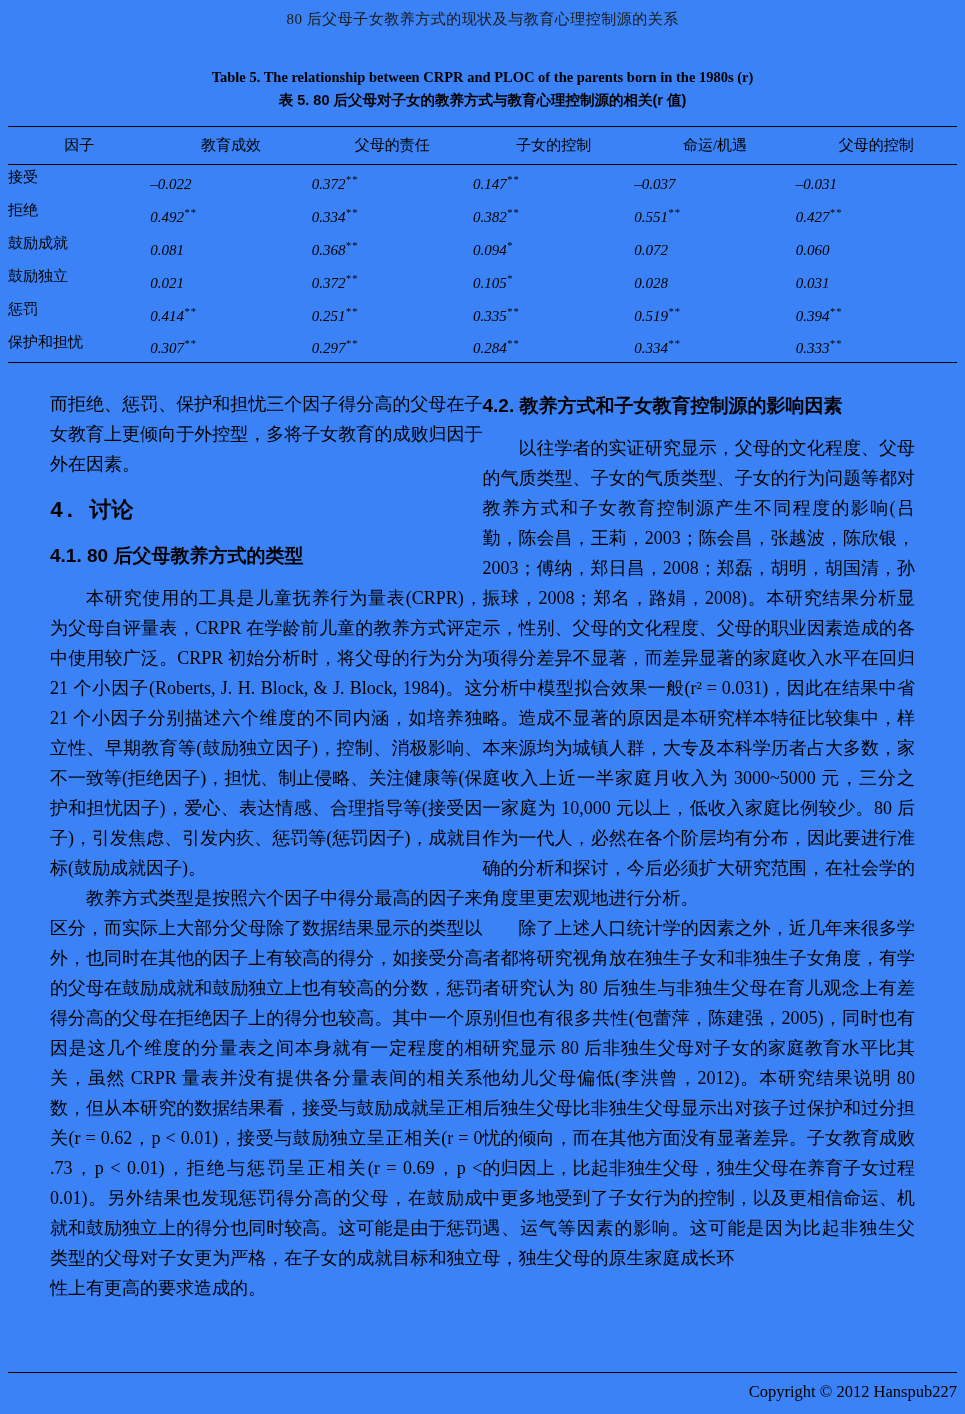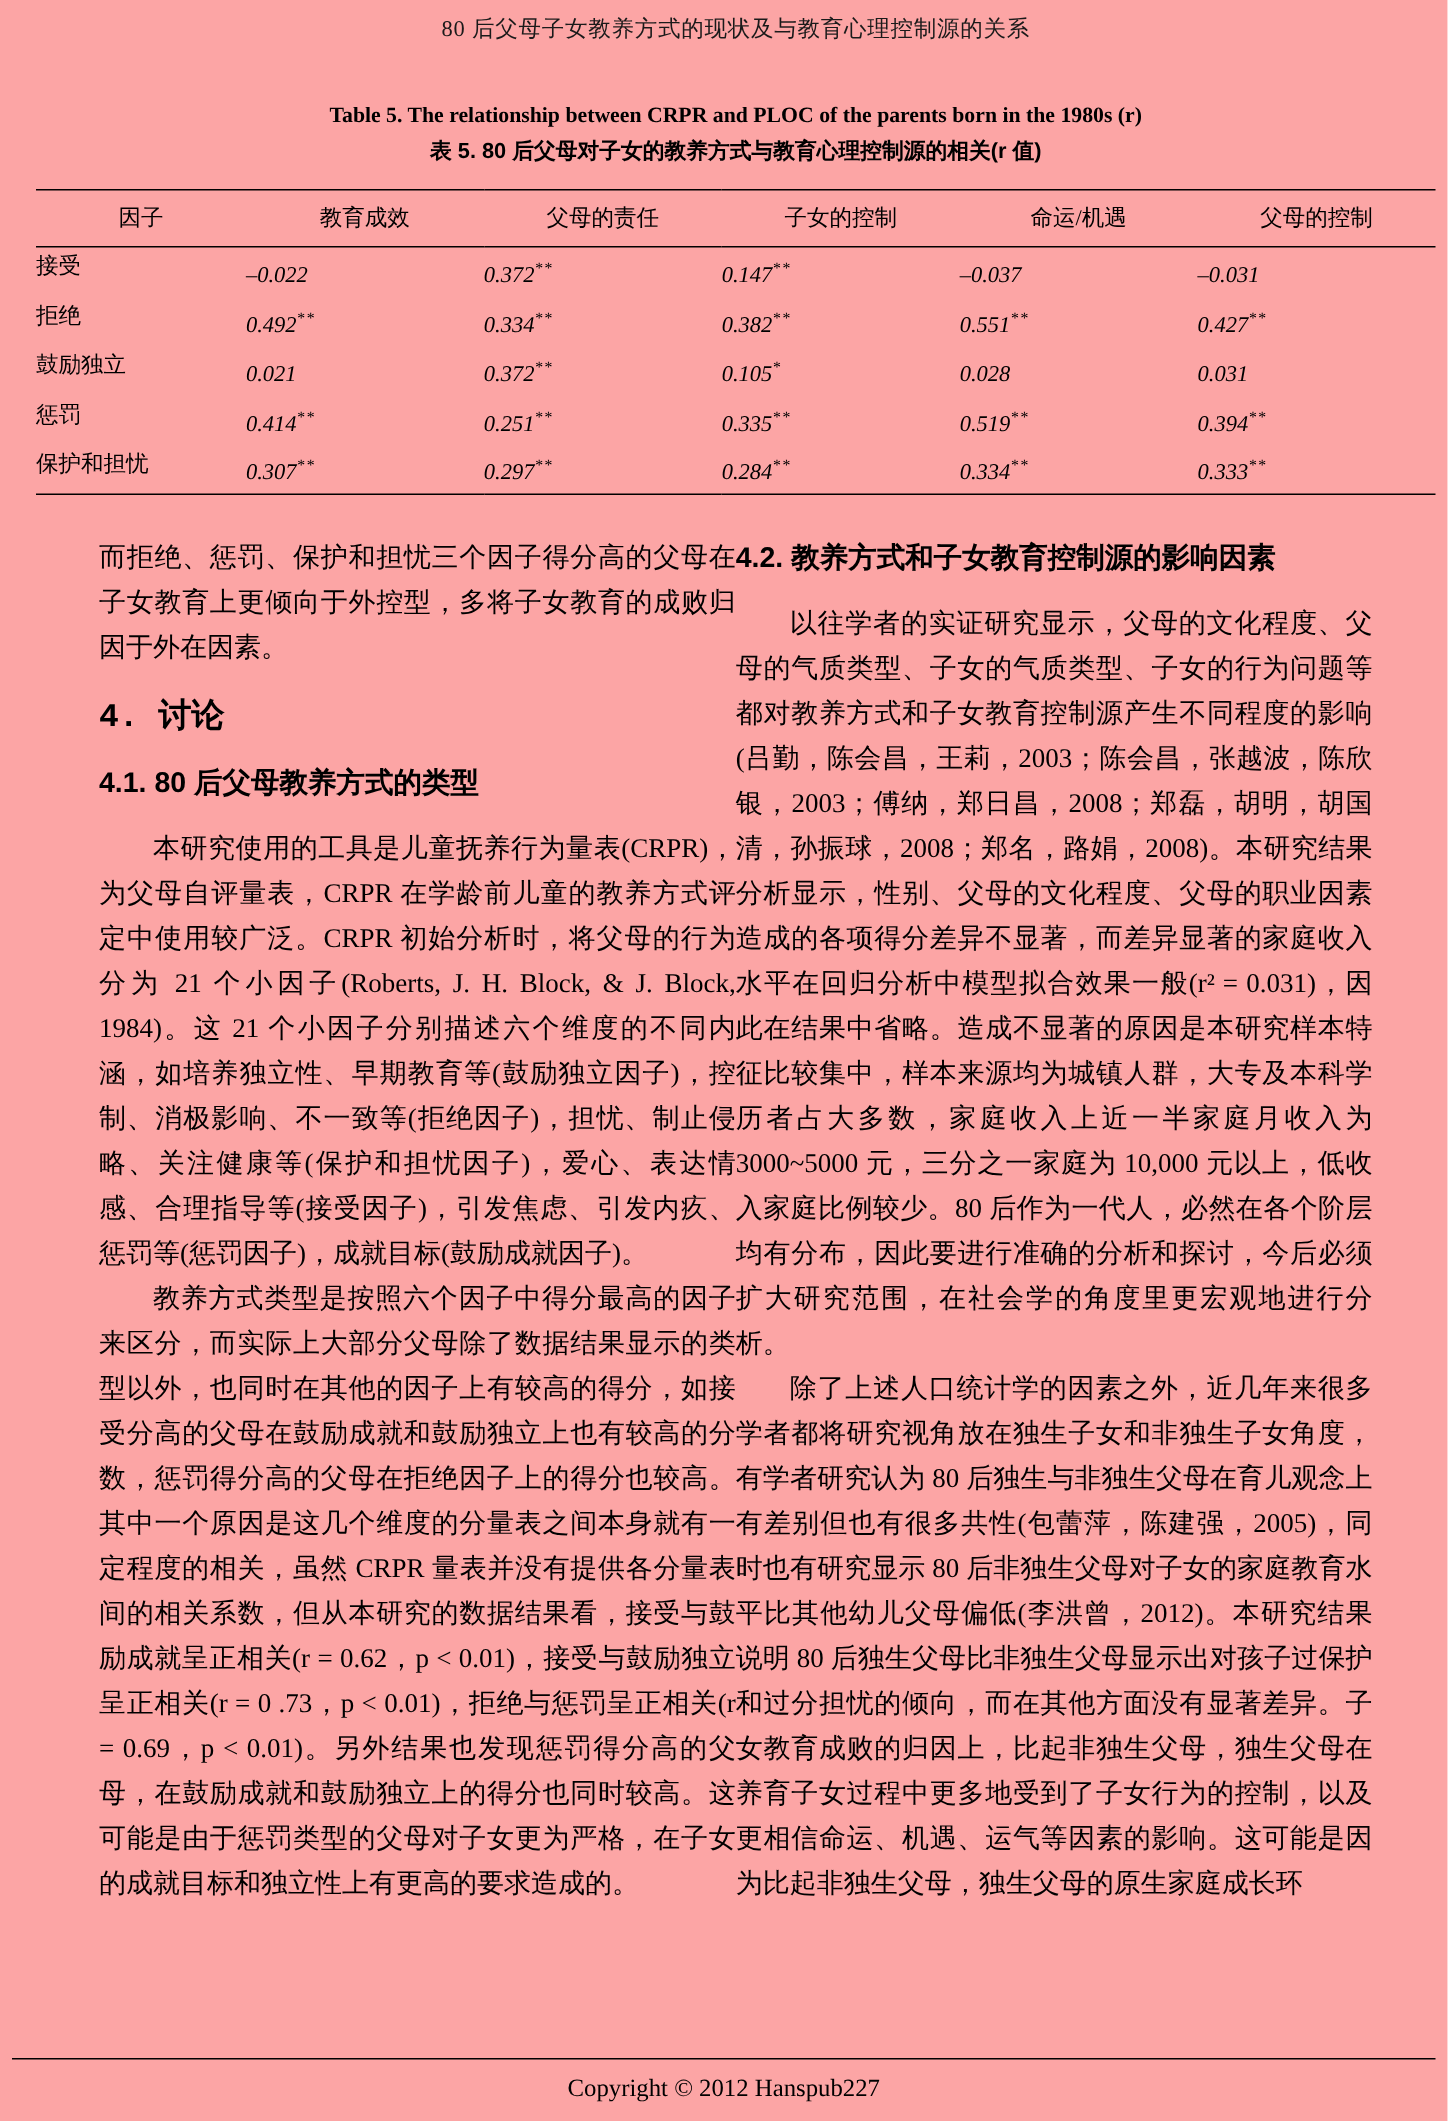--- a/index.html
+++ b/index.html
@@ -3,23 +3,22 @@
 <meta charset="utf-8">
 <style>
   * { margin: 0; padding: 0; box-sizing: border-box; }
   html, body { background: #ffffff; }
   body { font-family: "Liberation Serif", serif; color: #000; }
   .page {
     position: relative;
     width: 965px;
     height: 1414px;
     margin: 0 auto;
-    background: #fca5a5;
+    background: #3b82f6;
     overflow: hidden;
-    padding-left: 16px;
   }
   .running-header {
     margin-top: 10px;
     text-align: center;
     font-size: 15px;
     color: #1a1a1a;
     letter-spacing: 0.5px;
   }
   .table-block { margin: 40px 8px 0; }
   .table-title-en {
@@ -81,21 +80,21 @@
   }
   h3.h-sub.first { margin-top: 2px; }
   .footer {
     position: absolute;
     left: 8px;
     right: 8px;
     bottom: 12px;
     border-top: 1px solid #000;
     padding-top: 9px;
     display: flex;
-    justify-content: center;
+    justify-content: flex-end;
     font-size: 16.5px;
   }
 </style>
 </head>
 <body>
 
 <div class="page">
 
   <div class="running-header">80 后父母子女教养方式的现状及与教育心理控制源的关系</div>
 
@@ -131,20 +130,28 @@
           <td class="cell"><span>–0.037</span><sup class="sig"></sup></td>
           <td class="cell"><span>–0.031</span><sup class="sig"></sup></td>
         </tr>
         <tr>
           <td class="row-label">拒绝</td>
           <td class="cell"><span>0.492</span><sup class="sig">**</sup></td>
           <td class="cell"><span>0.334</span><sup class="sig">**</sup></td>
           <td class="cell"><span>0.382</span><sup class="sig">**</sup></td>
           <td class="cell"><span>0.551</span><sup class="sig">**</sup></td>
           <td class="cell"><span>0.427</span><sup class="sig">**</sup></td>
+        </tr>
+        <tr>
+          <td class="row-label">鼓励成就</td>
+          <td class="cell"><span>0.081</span><sup class="sig"></sup></td>
+          <td class="cell"><span>0.368</span><sup class="sig">**</sup></td>
+          <td class="cell"><span>0.094</span><sup class="sig">*</sup></td>
+          <td class="cell"><span>0.072</span><sup class="sig"></sup></td>
+          <td class="cell"><span>0.060</span><sup class="sig"></sup></td>
         </tr>
         <tr>
           <td class="row-label">鼓励独立</td>
           <td class="cell"><span>0.021</span><sup class="sig"></sup></td>
           <td class="cell"><span>0.372</span><sup class="sig">**</sup></td>
           <td class="cell"><span>0.105</span><sup class="sig">*</sup></td>
           <td class="cell"><span>0.028</span><sup class="sig"></sup></td>
           <td class="cell"><span>0.031</span><sup class="sig"></sup></td>
         </tr>
         <tr>

